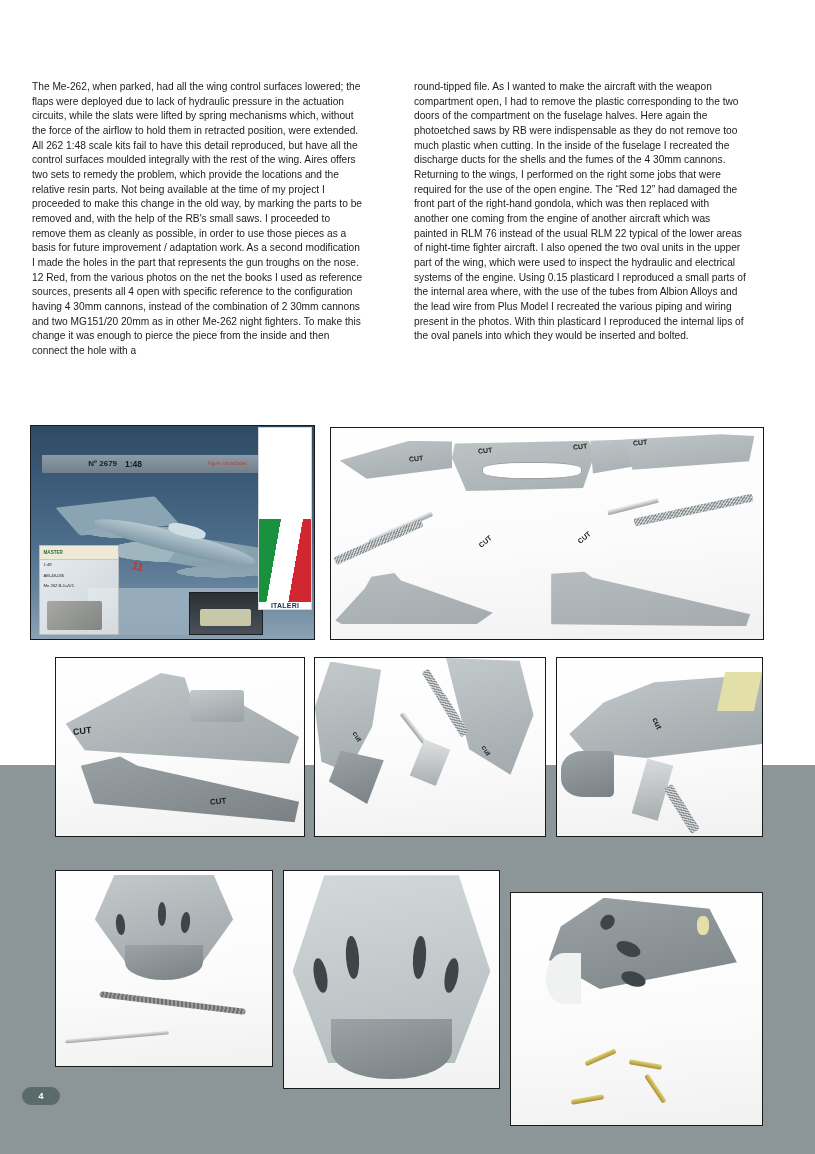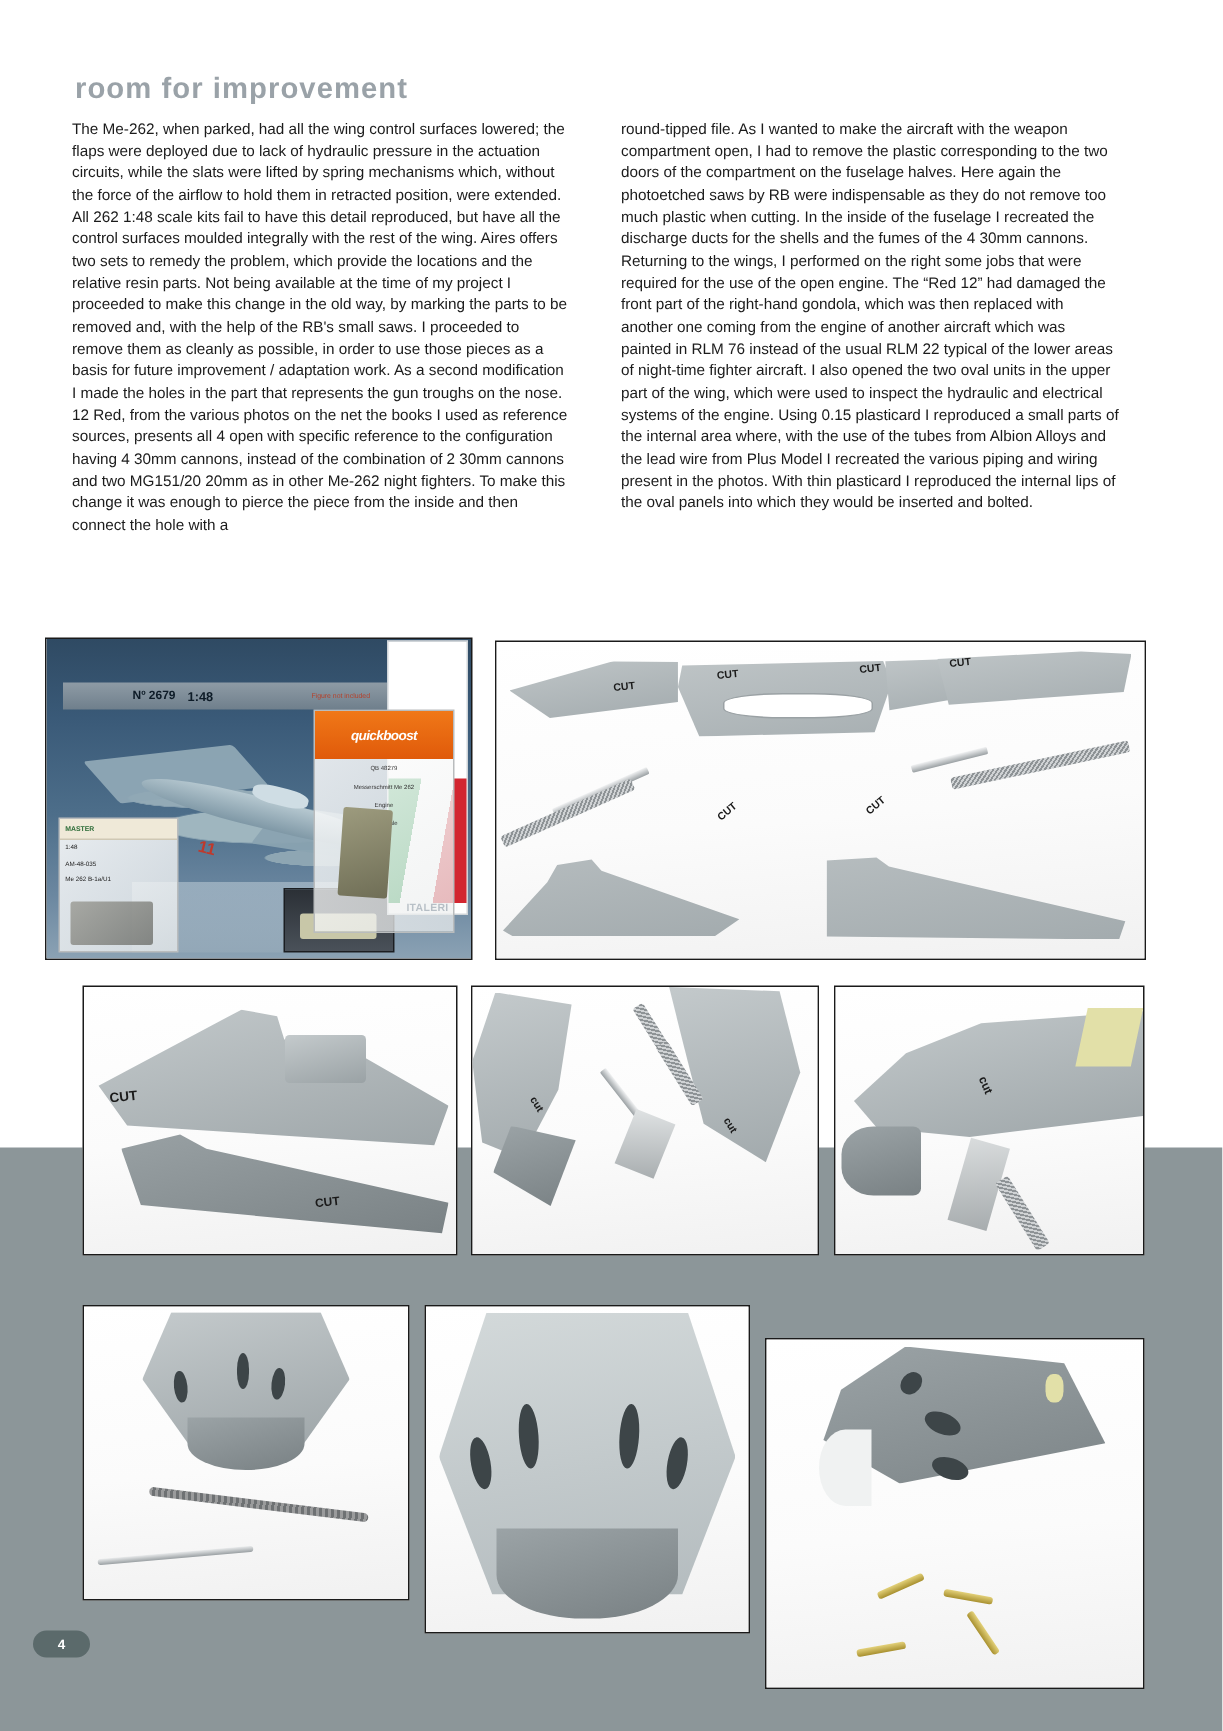--- a/index.html
+++ b/index.html
@@ -32,24 +32,24 @@
     font-weight: bold;
     color: #9aa2a8;
     letter-spacing: 0.7px;
     margin: 0;
     font-family: "Liberation Sans", sans-serif;
   }
 
   
   #body-columns {
     position: absolute;
-    left: 48px; top: 80px;
+    left: 32px; top: 80px;
     width: 714px; height: 320px;
     display: flex;
-    gap: 34px;
+    gap: 50px;
   }
   .text-column { width: 332px; }
   .para {
     margin: 0;
     font-size: 10.2px;
     line-height: 14.65px;
     color: #1b1b1b;
     text-align: left;
     font-family: "Liberation Sans", sans-serif;
   }
@@ -187,23 +187,20 @@
     z-index:4;
   }
 </style>
 </head>
 <body>
 
 <div id="gray-band"></div>
 
 <div id="page-root">
 
-  <div id="article-header">
-    <h1 id="page-title">room for improvement</h1>
-  </div>
 
   <div id="body-columns">
     <div class="text-column">
       <p class="para">The Me-262, when parked, had all the wing control surfaces lowered; the flaps were deployed due to lack of hydraulic pressure in the actuation circuits, while the slats were lifted by spring mechanisms which, without the force of the airflow to hold them in retracted position, were extended.</p>
       <p class="para">All 262 1:48 scale kits fail to have this detail reproduced, but have all the control surfaces moulded integrally with the rest of the wing. Aires offers two sets to remedy the problem, which provide the locations and the relative resin parts. Not being available at the time of my project I proceeded to make this change in the old way, by marking the parts to be removed and, with the help of the RB's small saws. I proceeded to remove them as cleanly as possible, in order to use those pieces as a basis for future improvement / adaptation work. As a second modification I made the holes in the part that represents the gun troughs on the nose.</p>
       <p class="para">12 Red, from the various photos on the net the books I used as reference sources, presents all 4 open with specific reference to the configuration having 4 30mm cannons, instead of the combination of 2 30mm cannons and two MG151/20 20mm as in other Me-262 night fighters. To make this change it was enough to pierce the piece from the inside and then connect the hole with a</p>
     </div>
     <div class="text-column">
       <p class="para">round-tipped file. As I wanted to make the aircraft with the weapon compartment open, I had to remove the plastic corresponding to the two doors of the compartment on the fuselage halves. Here again the photoetched saws by RB were indispensable as they do not remove too much plastic when cutting. In the inside of the fuselage I recreated the discharge ducts for the shells and the fumes of the 4 30mm cannons. Returning to the wings, I performed on the right some jobs that were required for the use of the open engine. The “Red 12” had damaged the front part of the right-hand gondola, which was then replaced with another one coming from the engine of another aircraft which was painted in RLM 76 instead of the usual RLM 22 typical of the lower areas of night-time fighter aircraft. I also opened the two oval units in the upper part of the wing, which were used to inspect the hydraulic and electrical systems of the engine. Using 0.15 plasticard I reproduced a small parts of the internal area where, with the use of the tubes from Albion Alloys and the lead wire from Plus Model I recreated the various piping and wiring present in the photos. With thin plasticard I reproduced the internal lips of the oval panels into which they would be inserted and bolted.</p>
     </div>
@@ -239,30 +236,20 @@
         </div>
 
         <div class="baggie" id="bag-master">
           <div class="master-hdr">MASTER</div>
           <div class="master-txt">1:48</div>
           <div class="master-txt">AM-48-035</div>
           <div class="master-txt">Me 262 B-1a/U1</div>
           <div class="master-part"></div>
         </div>
 
-        <div class="baggie" id="bag-quick">
-          <div class="quick-hdr">
-            <span class="quick-word">quickboost</span>
-          </div>
-          <div class="resin-part"></div>
-          <div class="quick-txt">QB 48279</div>
-          <div class="quick-txt">Messerschmitt Me 262</div>
-          <div class="quick-txt">Engine</div>
-          <div class="quick-txt">1/48 scale</div>
-        </div>
 
       </div>
     </div>
   </div>
 
   <div class="photo" id="photo-2">
     <div class="ph-inner">
       <div class="sweep"></div>
 
       <div class="wing-piece" style="left:2%;top:6%;width:26%;height:18%;clip-path:polygon(0% 52%,62% 0%,100% 2%,100% 72%,24% 100%);"></div>

